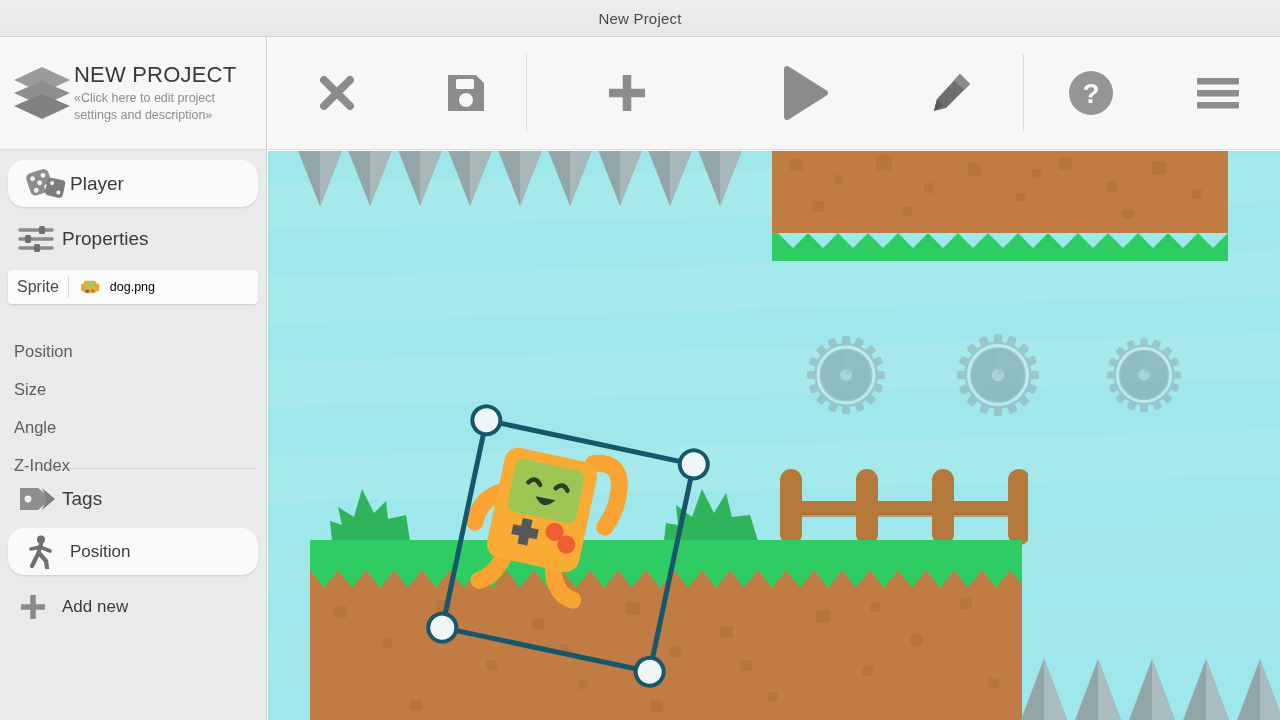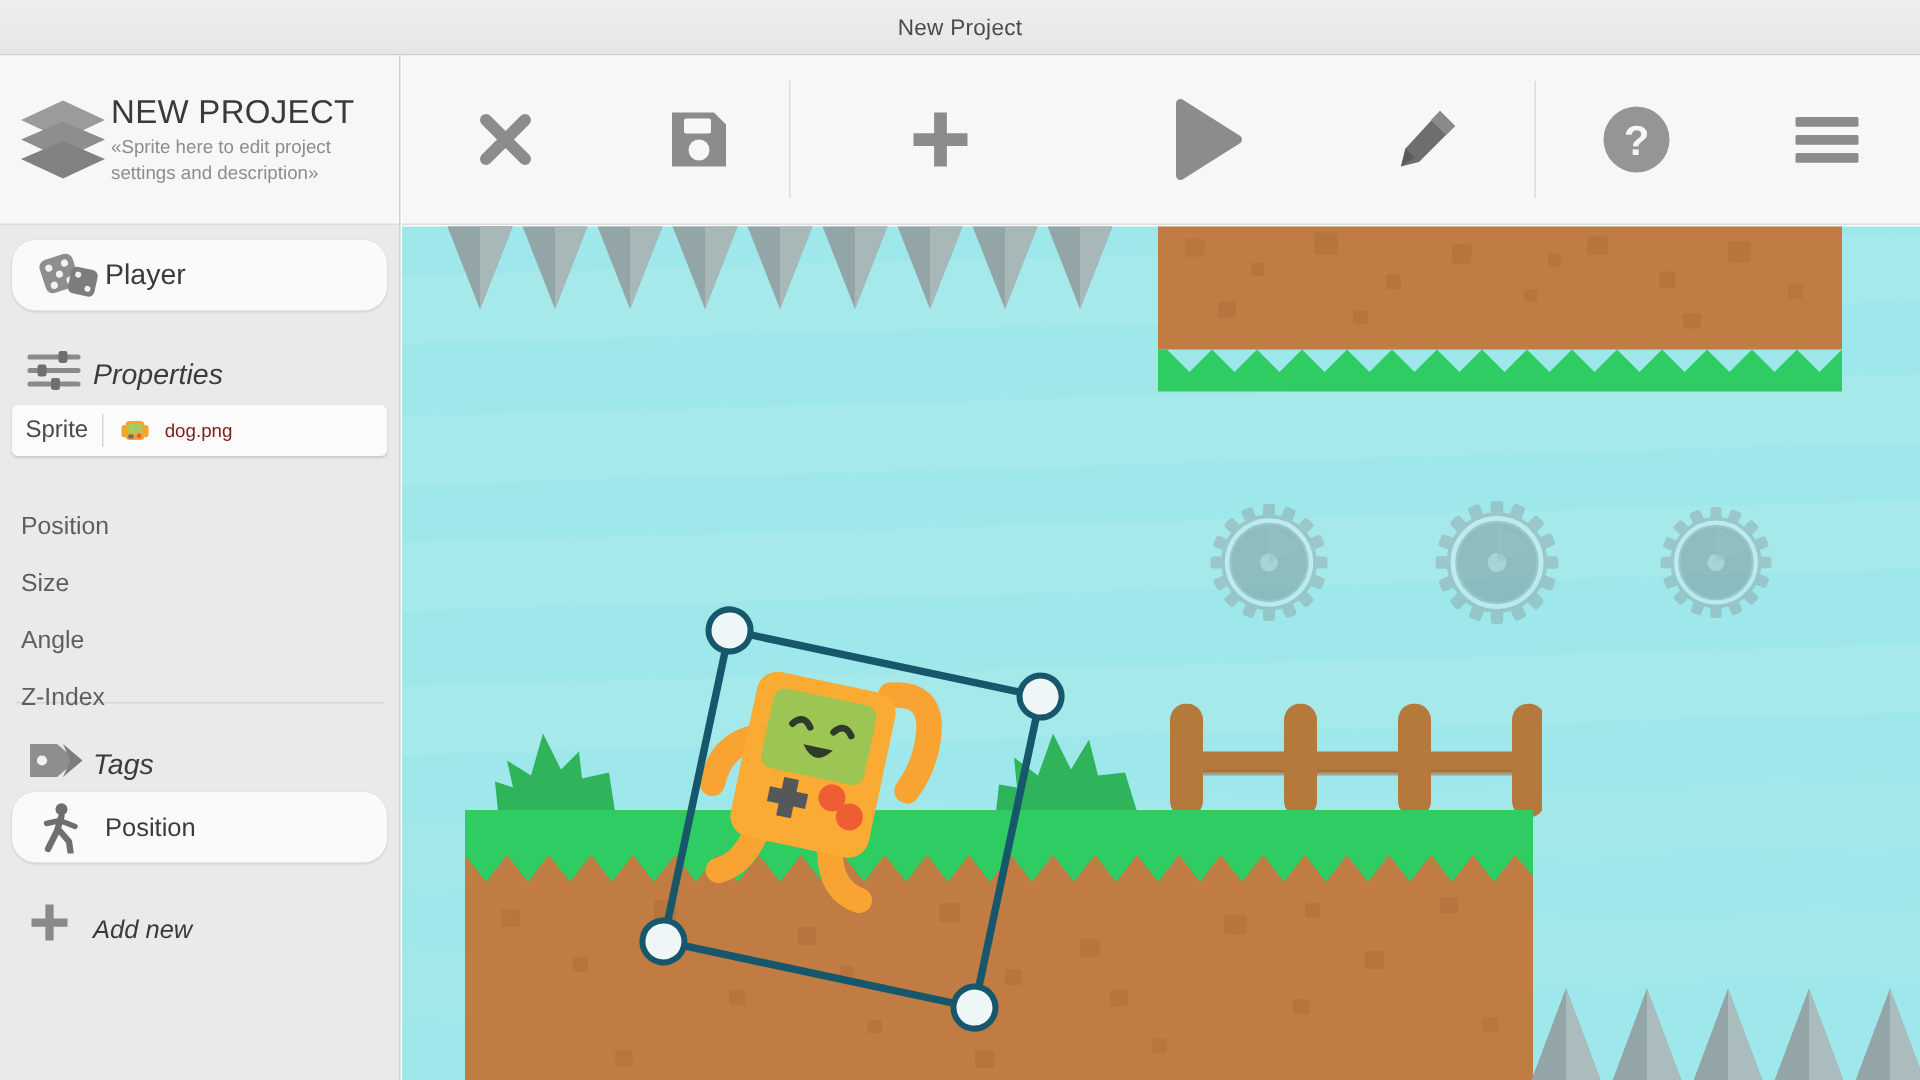--- a/index.html
+++ b/index.html
@@ -38,40 +38,40 @@
   .project-sub {
     font-size: 12.5px; color: #8d8d8d; line-height: 17px; margin-top: 2px;
     max-width: 175px;
   }
   .sb-card {
     margin: 10px 8px 0 8px; background: #fafafa; border-radius: 16px;
     box-shadow: 0 1px 2px rgba(0,0,0,.12);
     height: 47px; display: flex; align-items: center; padding: 0 10px;
   }
   .sb-row {
-    height: 47px; display: flex; align-items: flex-end; padding: 0 10px; font-style: italic;
+    height: 47px; display: flex; align-items: center; padding: 0 10px;
   }
   .sb-ico { width: 52px; flex: none; display: flex; align-items: center; justify-content: flex-start; padding-left: 8px; }
   .sb-label { font-size: 19px; color: #3b3b3b; font-weight: 400; }
   .sb-label-sm { font-size: 17px; color: #3b3b3b; }
 
   .prop-row {
     height: 38px; display: flex; align-items: center; padding-left: 14px;
   }
   .prop-label { font-size: 16.5px; color: #5e5e5e; margin-top: 48px; }
 
   .sprite-field {
     margin: 8px 8px 4px 8px; height: 34px; border-radius: 4px;
     background: #fbfbfb; box-shadow: 0 1px 2px rgba(0,0,0,.14);
     display: flex; align-items: center; overflow: hidden;
   }
   .sprite-key { font-size: 16px; color: #4a4a4a; padding: 0 9px; }
   .sprite-div { width: 1px; height: 22px; background: #d8d8d8; }
   .sprite-thumb { width: 22px; height: 18px; margin: 0 9px 0 10px; flex: none; }
-  .sprite-val { font-size: 12.5px; color: #7f1d1d; }
+  .sprite-val { font-size: 12.5px; color: #000000; }
 
   .sb-sep { height: 1px; background: #d6d6d6; margin: 8px 10px 0 10px; }
 
   
   .toolbar {
     position: absolute; left: 268px; top: 37px; width: 1012px; height: 113px;
     background: #f7f7f7; border-bottom: 1px solid #dcdcdc;
     display: flex; align-items: center;
   }
   .tb-btn {
@@ -411,21 +411,21 @@
     <div class="project-header">
       <div class="layers-icon">
         <svg width="58" height="56" viewBox="0 0 58 56">
           <polygon points="29,2 57,15 29,28 1,15" fill="#9b9b9b"></polygon>
           <polygon points="29,16 57,28 29,41 1,28" fill="#8e8e8e"></polygon>
           <polygon points="29,29 57,41 29,54 1,41" fill="#818181"></polygon>
         </svg>
       </div>
       <div class="project-texts">
         <div class="project-title">NEW PROJECT</div>
-        <div class="project-sub">«Sprite here to edit project settings and description»</div>
+        <div class="project-sub">«Click here to edit project settings and description»</div>
       </div>
     </div>
 
     <div class="sb-card">
       <div class="sb-ico">
         <svg width="40" height="34" viewBox="0 0 40 34">
           <g transform="rotate(-18 16 15)">
             <rect x="2" y="3" width="23" height="23" rx="5" fill="#8e8e8e"></rect>
             <g fill="#f2f2f2">
               <circle cx="8" cy="9" r="2.4"></circle>

